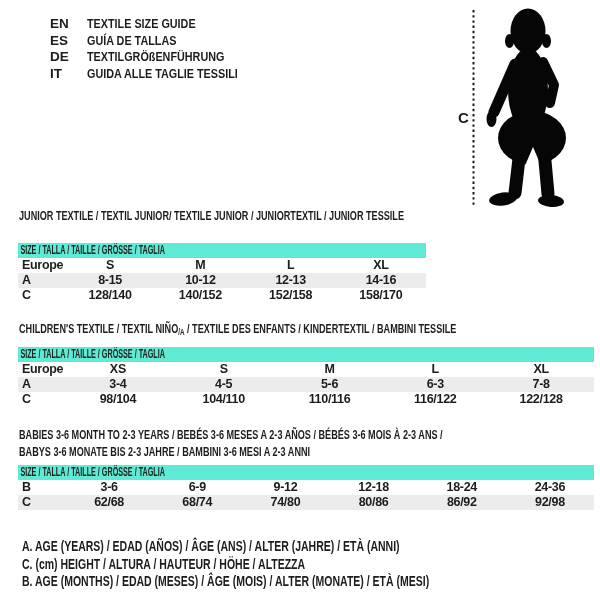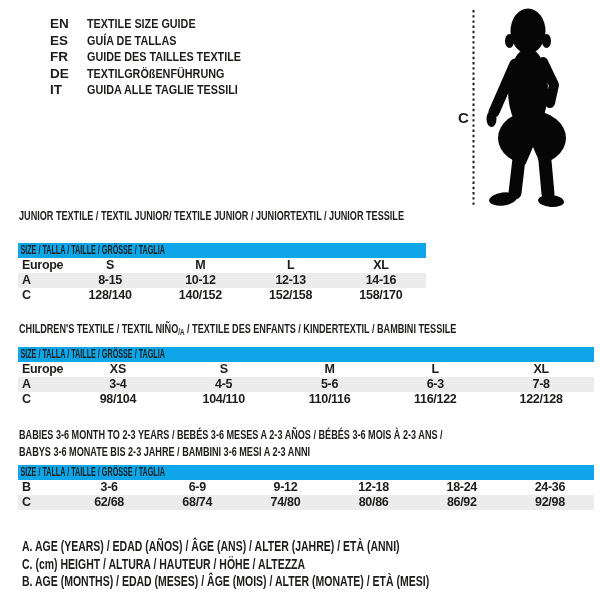--- a/index.html
+++ b/index.html
@@ -21,21 +21,21 @@
   
   .figure{position:absolute;left:440px;top:0;width:160px;height:215px;}
   .figure svg{display:block;}
 
   
   .title{position:absolute;left:19px;font-size:13px;line-height:17px;white-space:nowrap;}
   .sub{font-size:9px;position:relative;top:2px;}
 
   
   .tbl{position:absolute;left:18px;font-size:12.5px;}
-  .tbl .band{height:15px;line-height:15.5px;background:#0ea5e9;font-size:12px;color:#222220;}
+  .tbl .band{height:15px;line-height:15.5px;background:#5eead4;font-size:12px;color:#222220;}
   .tbl .band .bandtxt{padding-left:4px;}
   .tbl .row{display:flex;height:15px;line-height:15px;align-items:center;}
   .tbl .row.shaded{background:#ececec;}
   .tbl .td{flex:1;text-align:center;letter-spacing:-0.3px;}
   .tbl .lab{flex:0 0 47px;text-align:left;padding-left:4px;box-sizing:border-box;}
   .t1{width:408px;} .t2{width:576px;} .t3{width:576px;}
 
   
   .notes{position:absolute;left:22px;top:537px;font-size:15px;line-height:17.5px;}
 </style>
@@ -45,24 +45,20 @@
 <div class="page">
 
   <div class="langs">
     <div class="lang-row">
       <span class="lang-code">EN</span>
       <span class="sq80">TEXTILE SIZE GUIDE</span>
     </div>
     <div class="lang-row">
       <span class="lang-code">ES</span>
       <span class="sq80">GUÍA DE TALLAS</span>
-    </div>
-    <div class="lang-row">
-      <span class="lang-code">FR</span>
-      <span class="sq80">GUIDE DES TAILLES TEXTILE</span>
     </div>
     <div class="lang-row">
       <span class="lang-code">DE</span>
       <span class="sq80">TEXTILGRÖßENFÜHRUNG</span>
     </div>
     <div class="lang-row">
       <span class="lang-code">IT</span>
       <span class="sq80">GUIDA ALLE TAGLIE TESSILI</span>
     </div>
   </div>

